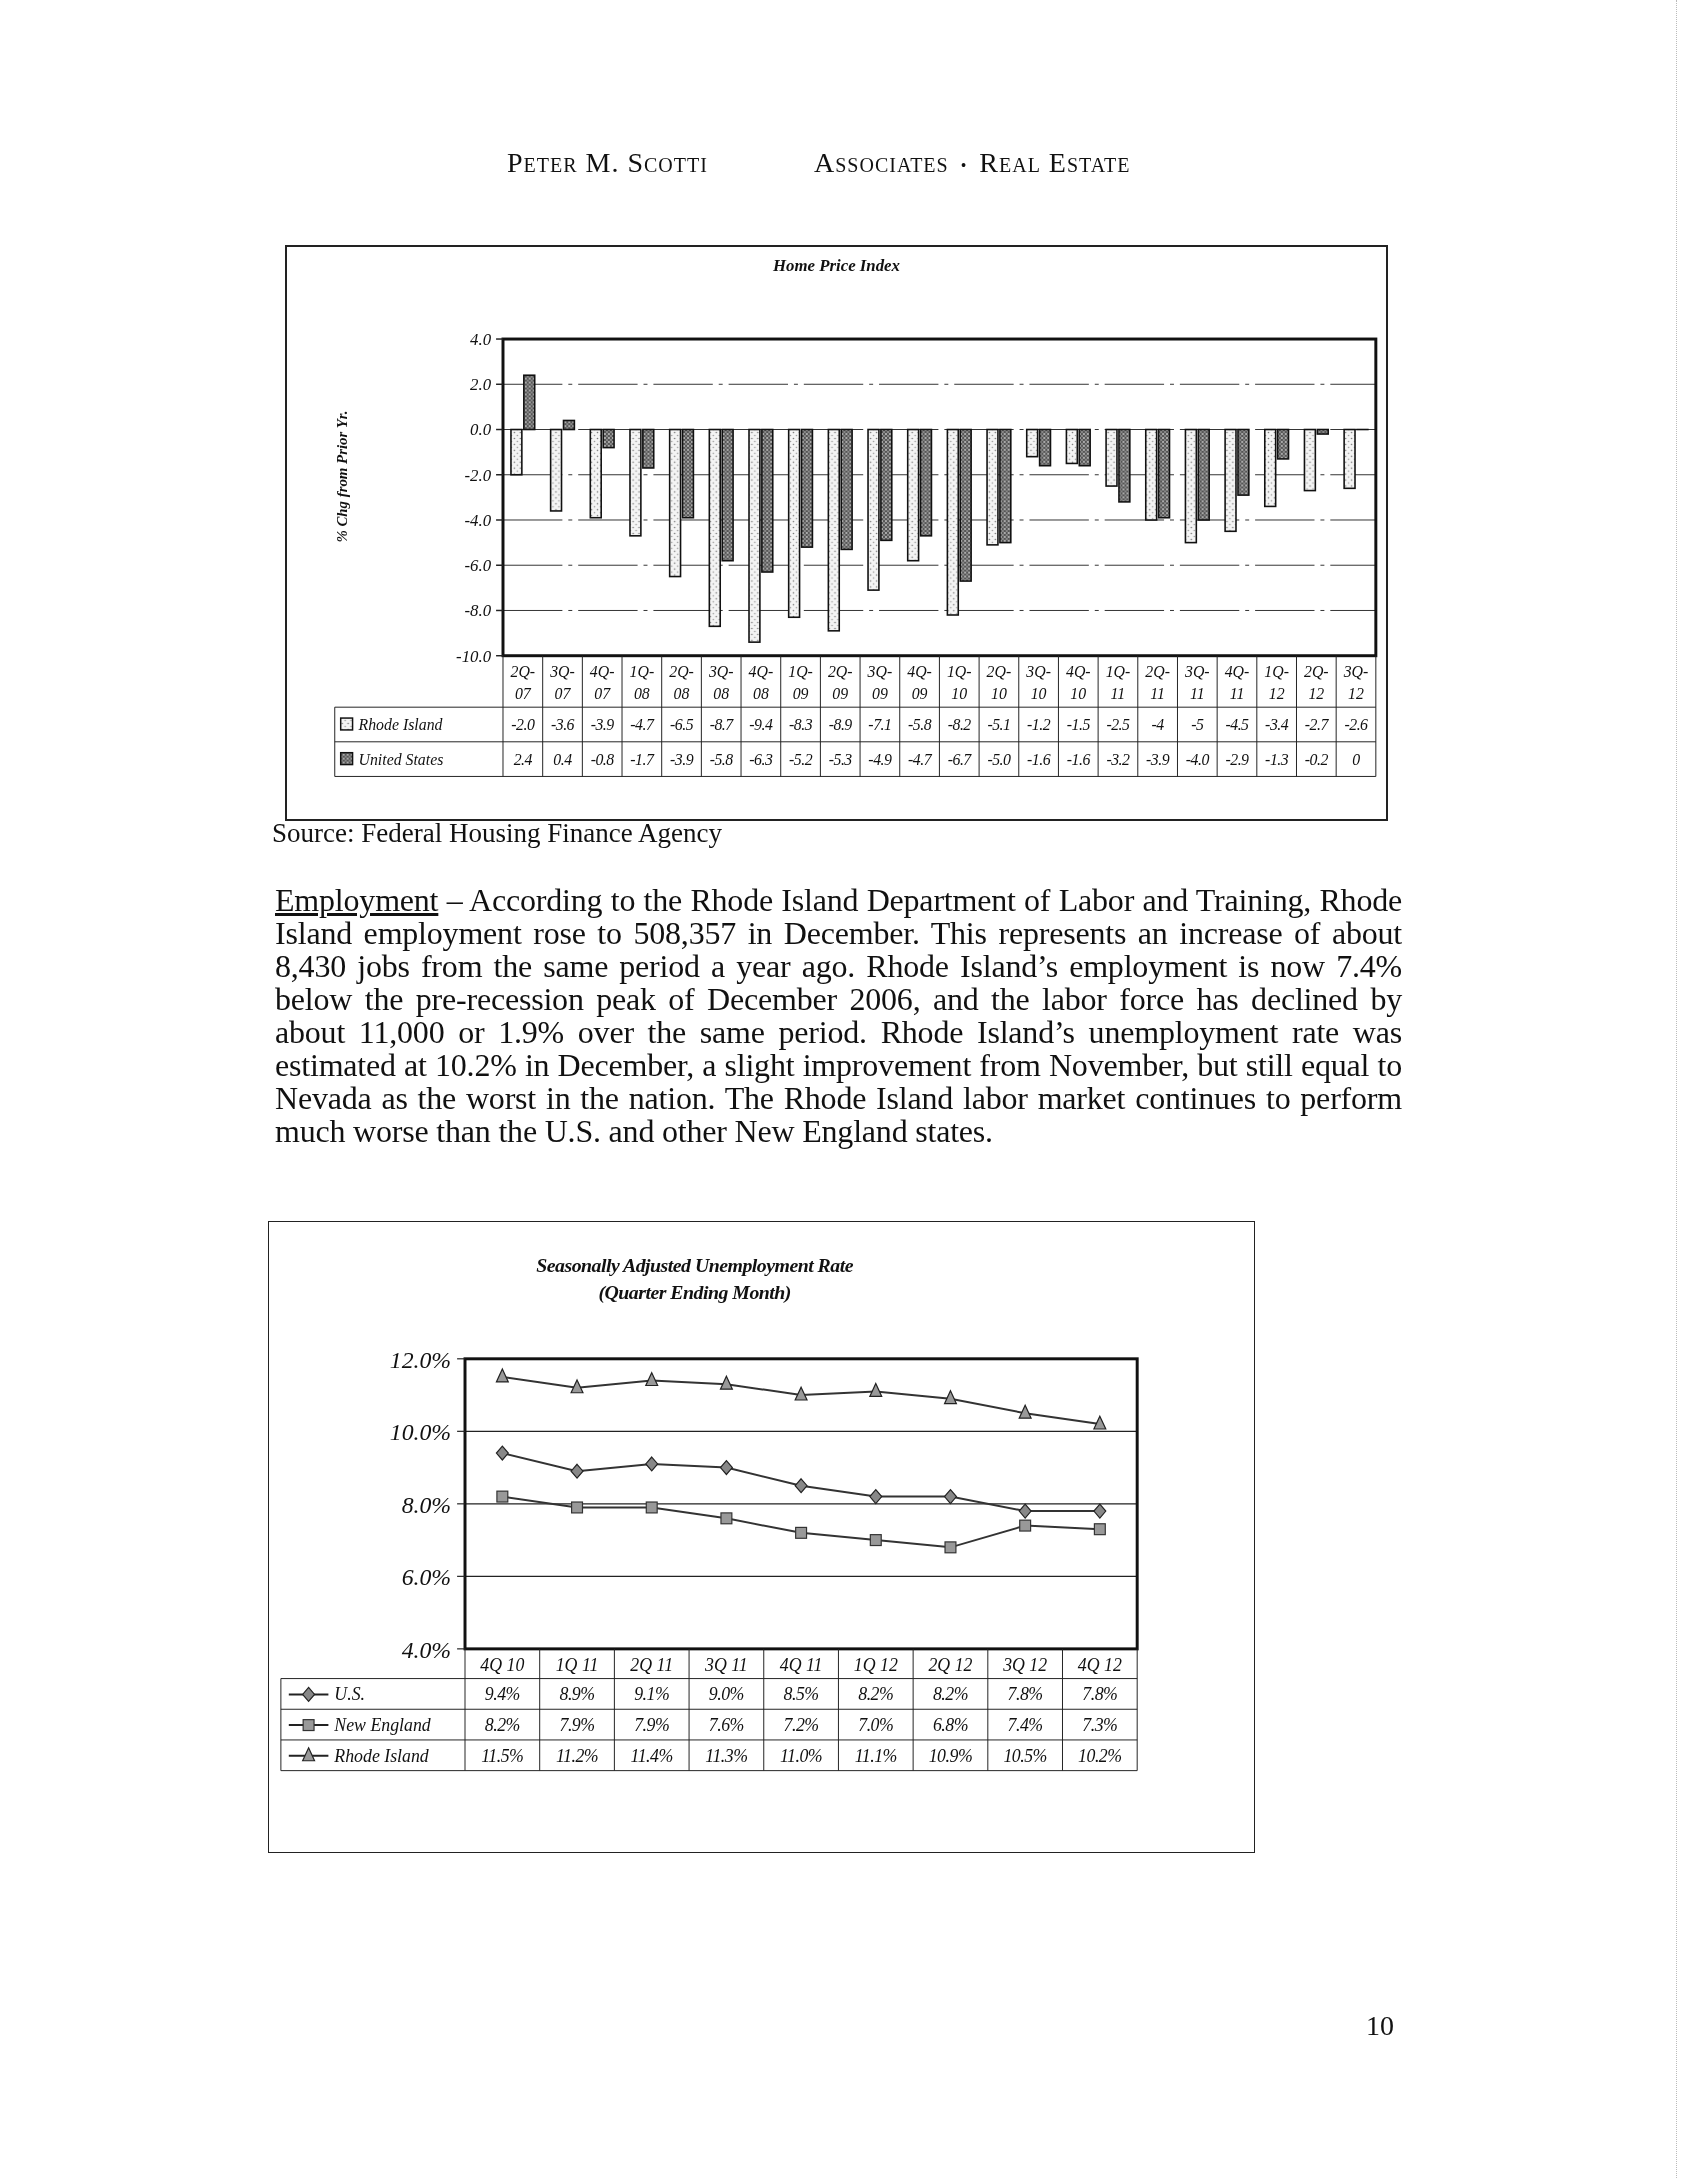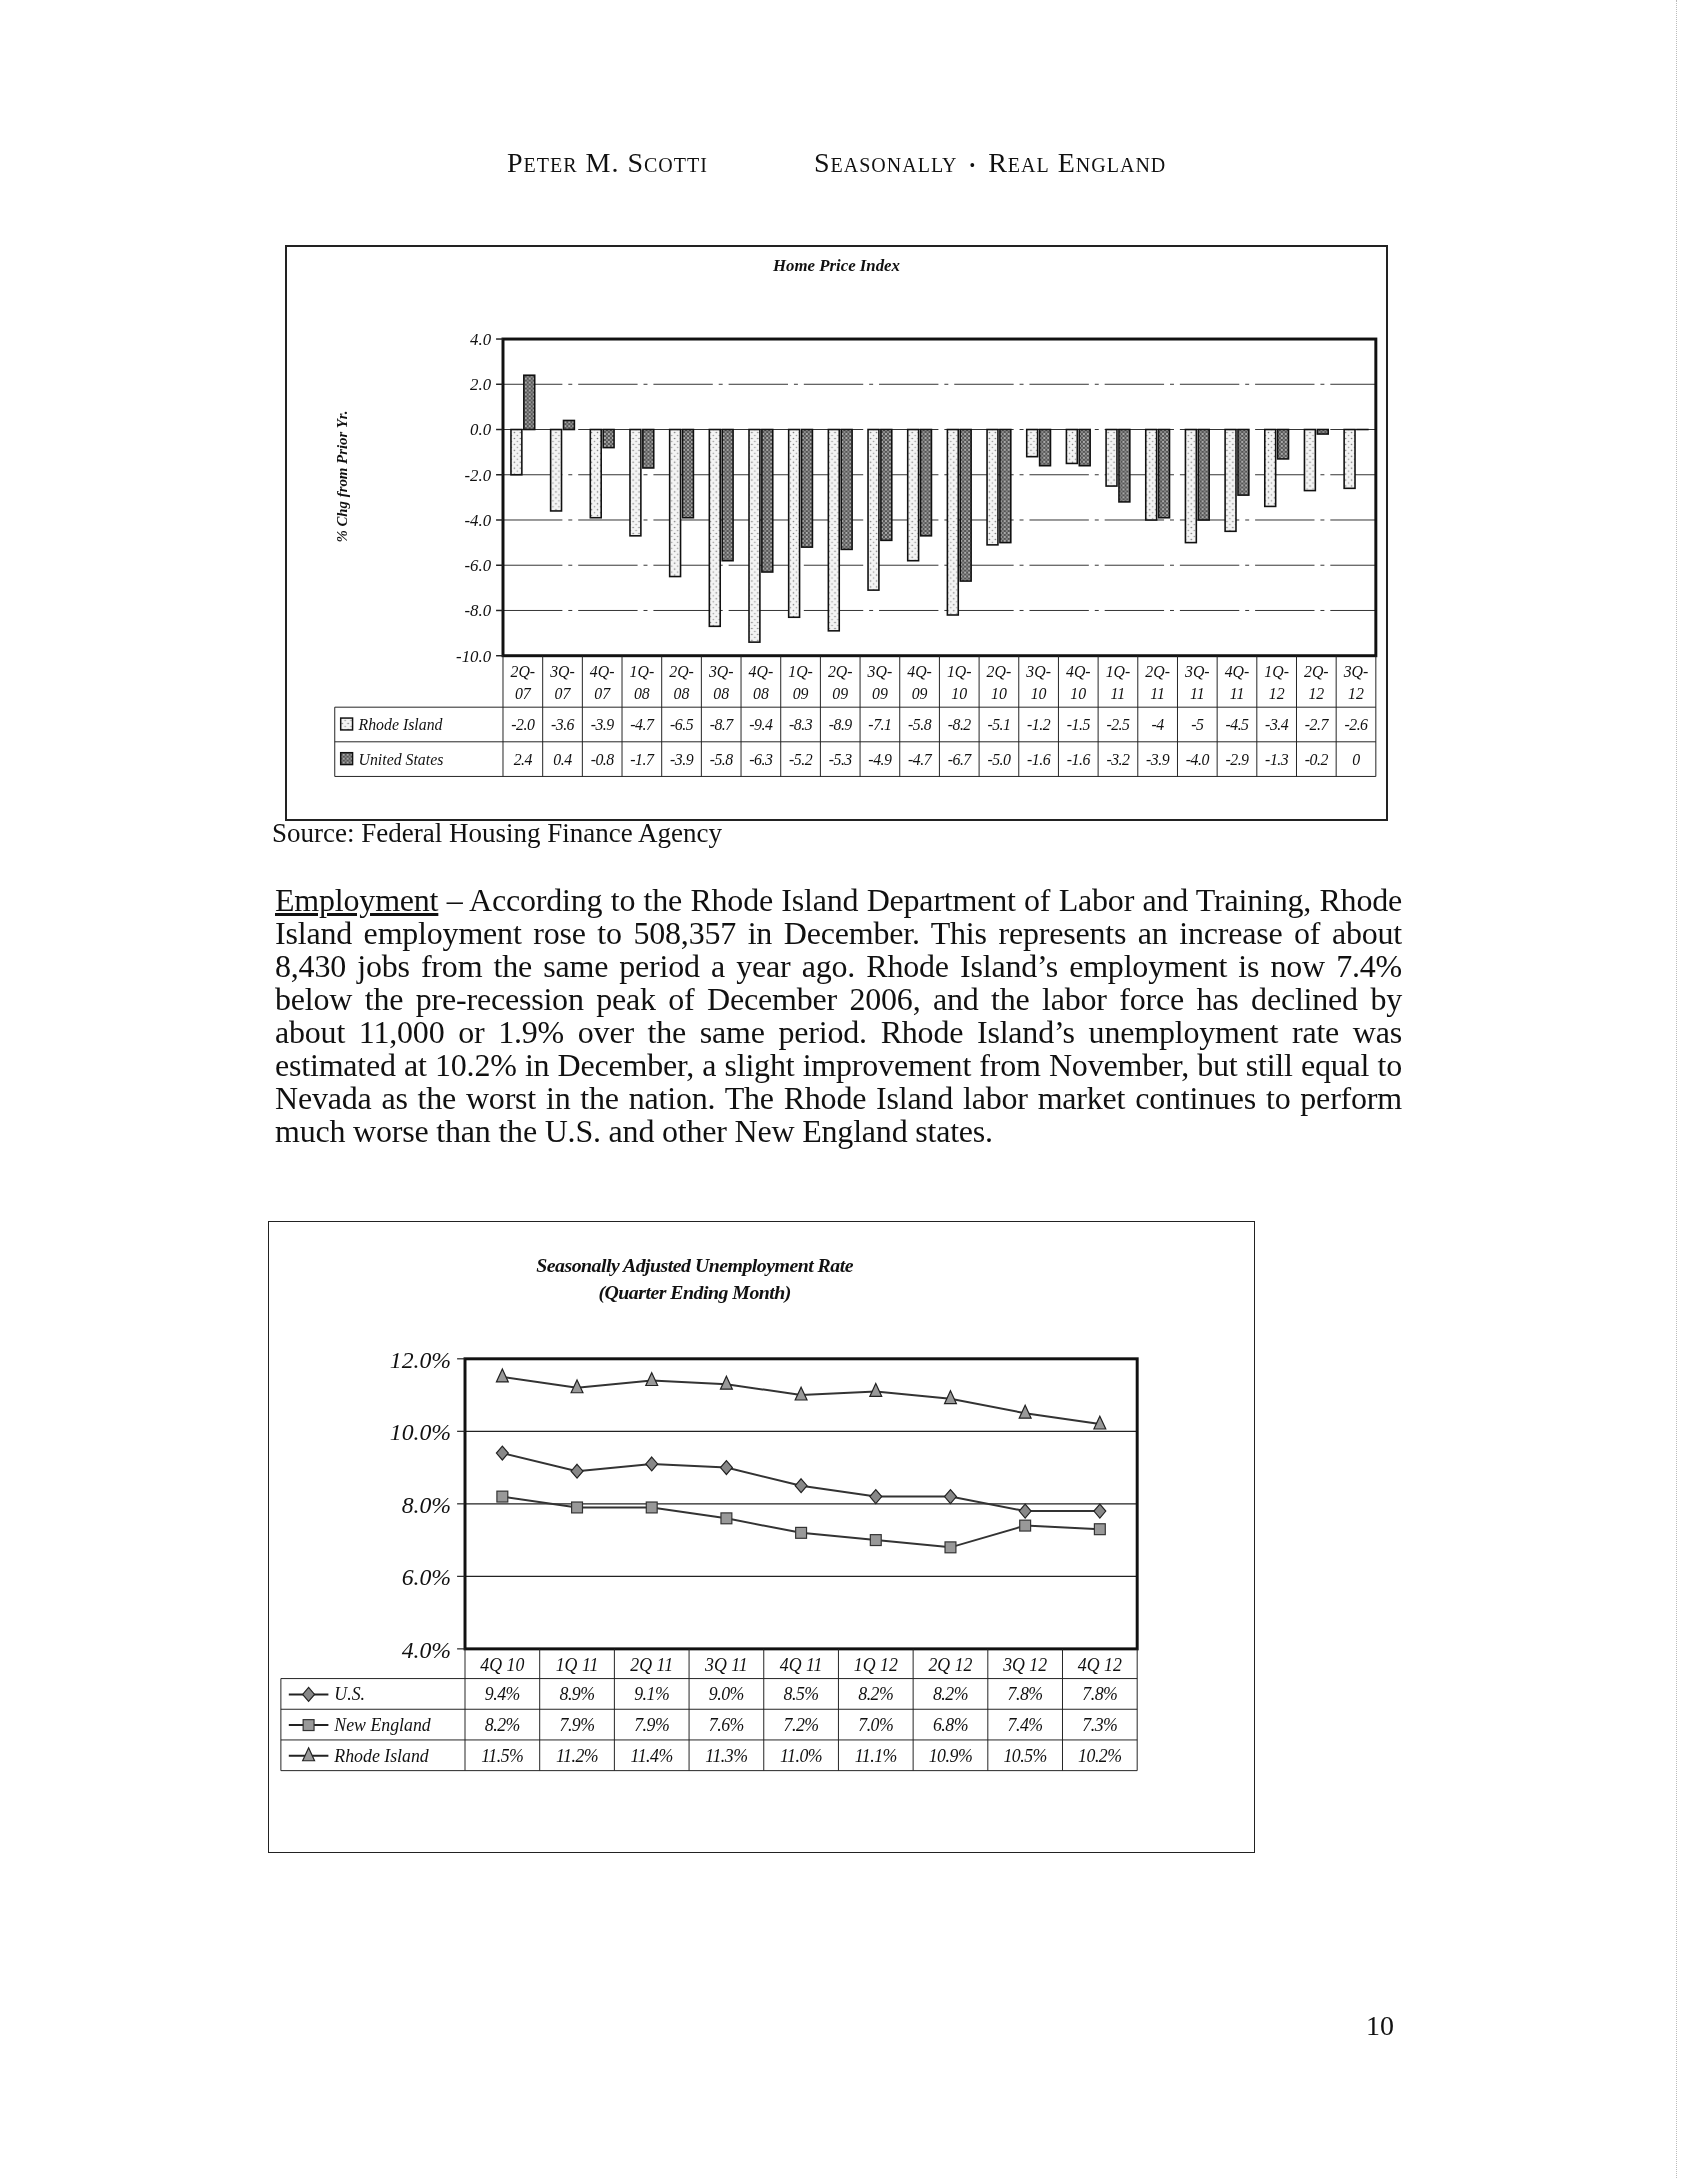--- a/index.html
+++ b/index.html
@@ -29,21 +29,21 @@
   .pagenum { position:absolute; left:1366px; top:2010px; font-size:28px; }
 </style>
 </head>
 <body>
 
 <div class="edge-right"></div>
 
 <div class="header">
   <span class="left">Peter M. Scotti</span>
   <span class="right">
-    <span>Seasonally</span><span class="sep">•</span><span>Real England</span>
+    <span>Associates</span><span class="sep">•</span><span>Real Estate</span>
   </span>
 </div>
 
 <div class="frame frame1">
   <svg id="chart1" width="1099" height="572" viewBox="0 0 1110 578">
     <defs>
       <pattern id="dots" width="6" height="6" patternUnits="userSpaceOnUse">
         <rect width="6" height="6" fill="#f4f4f4"></rect>
         <circle cx="1.5" cy="1.5" r="0.8" fill="#777"></circle>
         <circle cx="4.5" cy="4.5" r="0.8" fill="#999"></circle>

